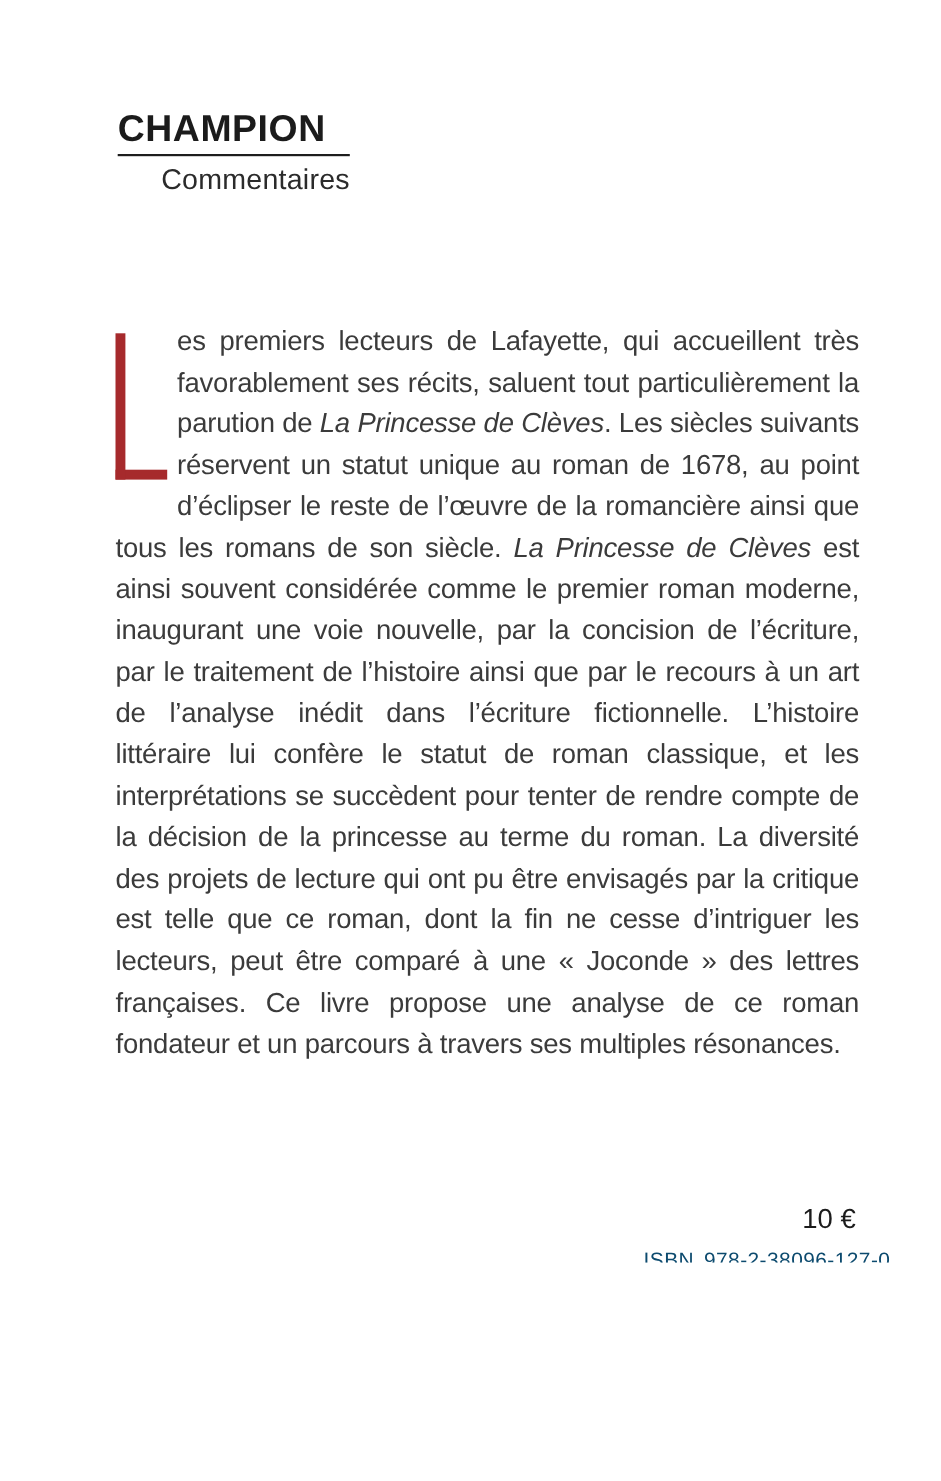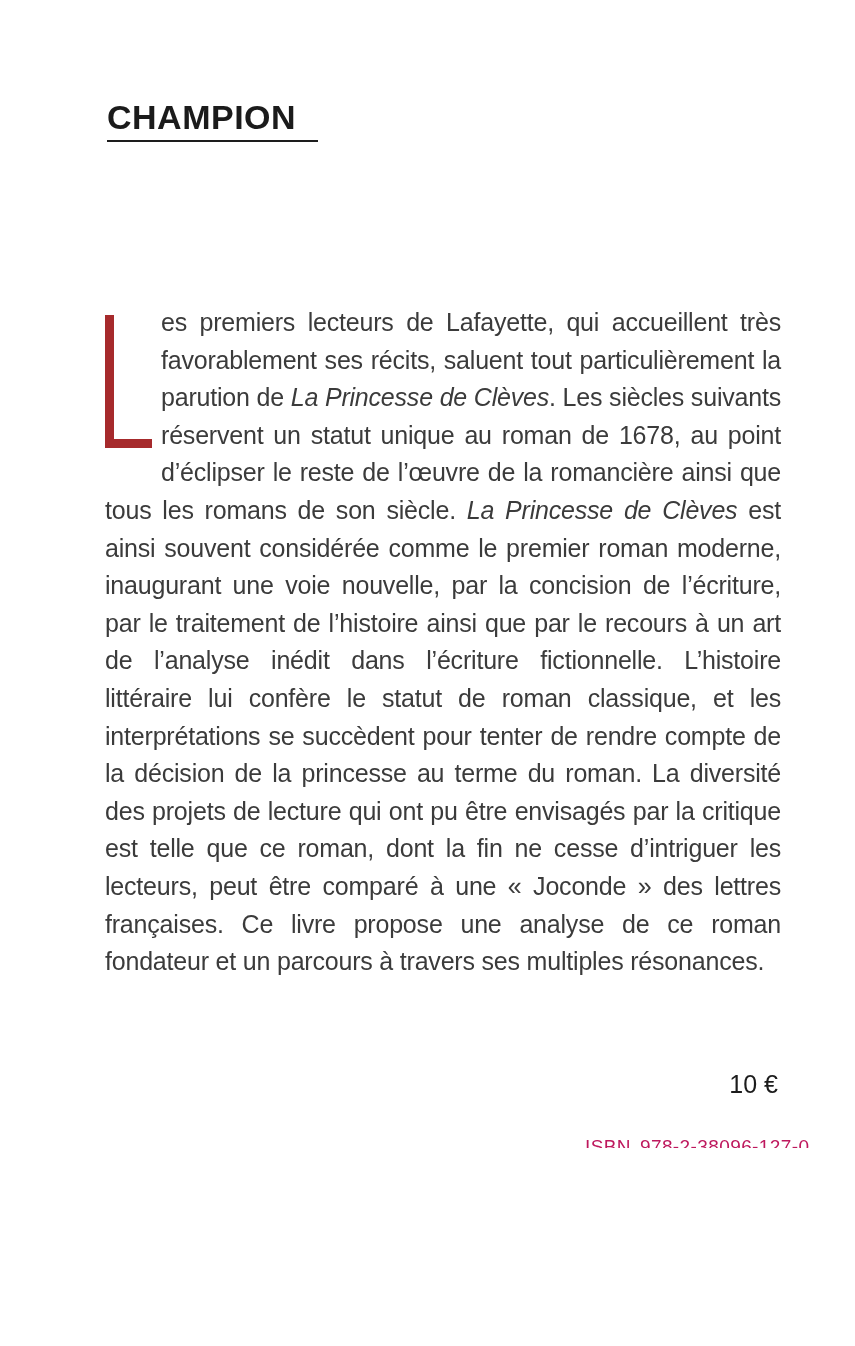--- a/index.html
+++ b/index.html
@@ -35,21 +35,20 @@
     color: #2b2b2b;
     letter-spacing: 0.2px;
   }
 
   
   .blurb {
     position: absolute;
     left: 105px;
     top: 292px;
     width: 676px;
-    margin-top: 12px;
   }
   .blurb p {
     margin: 0;
     font-size: 25px;
     font-weight: 300;
     line-height: 37.6px;
     letter-spacing: -0.2px;
     color: #3b3b3b;
     text-align: justify;
   }
@@ -60,31 +59,31 @@
     width: 47px;
     height: 133px;
     margin: 11px 9px 7px 0;
     border-left: 9px solid #a62a2c;
     border-bottom: 9px solid #a62a2c;
   }
 
   
   .price {
     position: absolute;
-    top: 1070px;
+    top: 1094px;
     right: 77px;
     font-size: 25px;
     color: #1c1c1c;
   }
 
   
   .isbn-block { position: absolute; left: 585px; top: 1136px; width: 196px; }
   .isbn-line {
     font-size: 19px;
-    color: #be185d;
+    color: #0c4a6e;
     letter-spacing: 0.4px;
     white-space: nowrap;
   }
   .isbn-line .isbn-label { margin-right: 9px; }
   .barcode {
     position: relative;
     margin-top: 5px;
     width: 190px;
     height: 118px;
   }
@@ -105,20 +104,21 @@
   .bc-g2 { left: 102px; width: 80px; }
 </style>
 </head>
 <body>
 
 <div class="page">
 
   <header class="logo">
     <div class="logo-name">CHAMPION</div>
     <div class="logo-rule"></div>
+    <div class="logo-collection">Commentaires</div>
   </header>
 
   <main class="blurb">
     <p id="blurb-text"><span class="dropcap-shape" id="dropcap" style="border-color: rgb(166, 42, 44);"></span><span>es premiers lecteurs de Lafayette, qui accueillent très favorablement ses récits, saluent tout particulièrement la parution de </span><em>La Princesse de Clèves</em><span>. Les siècles suivants réservent un statut unique au roman de 1678, au point d’éclipser le reste de l’œuvre de la romancière ainsi que tous les romans de son siècle. </span><em>La Princesse de Clèves</em><span> est ainsi souvent considérée comme le premier roman moderne, inaugurant une voie nouvelle, par la concision de l’écriture, par le traitement de l’histoire ainsi que par le recours à un art de l’analyse inédit dans l’écriture fictionnelle. L’histoire littéraire lui confère le statut de roman classique, et les interprétations se succèdent pour tenter de rendre compte de la décision de la princesse au terme du roman. La diversité des projets de lecture qui ont pu être envisagés par la critique est telle que ce roman, dont la fin ne cesse d’intriguer les lecteurs, peut être comparé à une « Joconde » des lettres françaises. Ce livre propose une analyse de ce roman fondateur et un parcours à travers ses multiples résonances.</span></p>
   </main>
 
   <div class="price">10 €</div>
 
   <div class="isbn-block">
     <div class="isbn-line">

